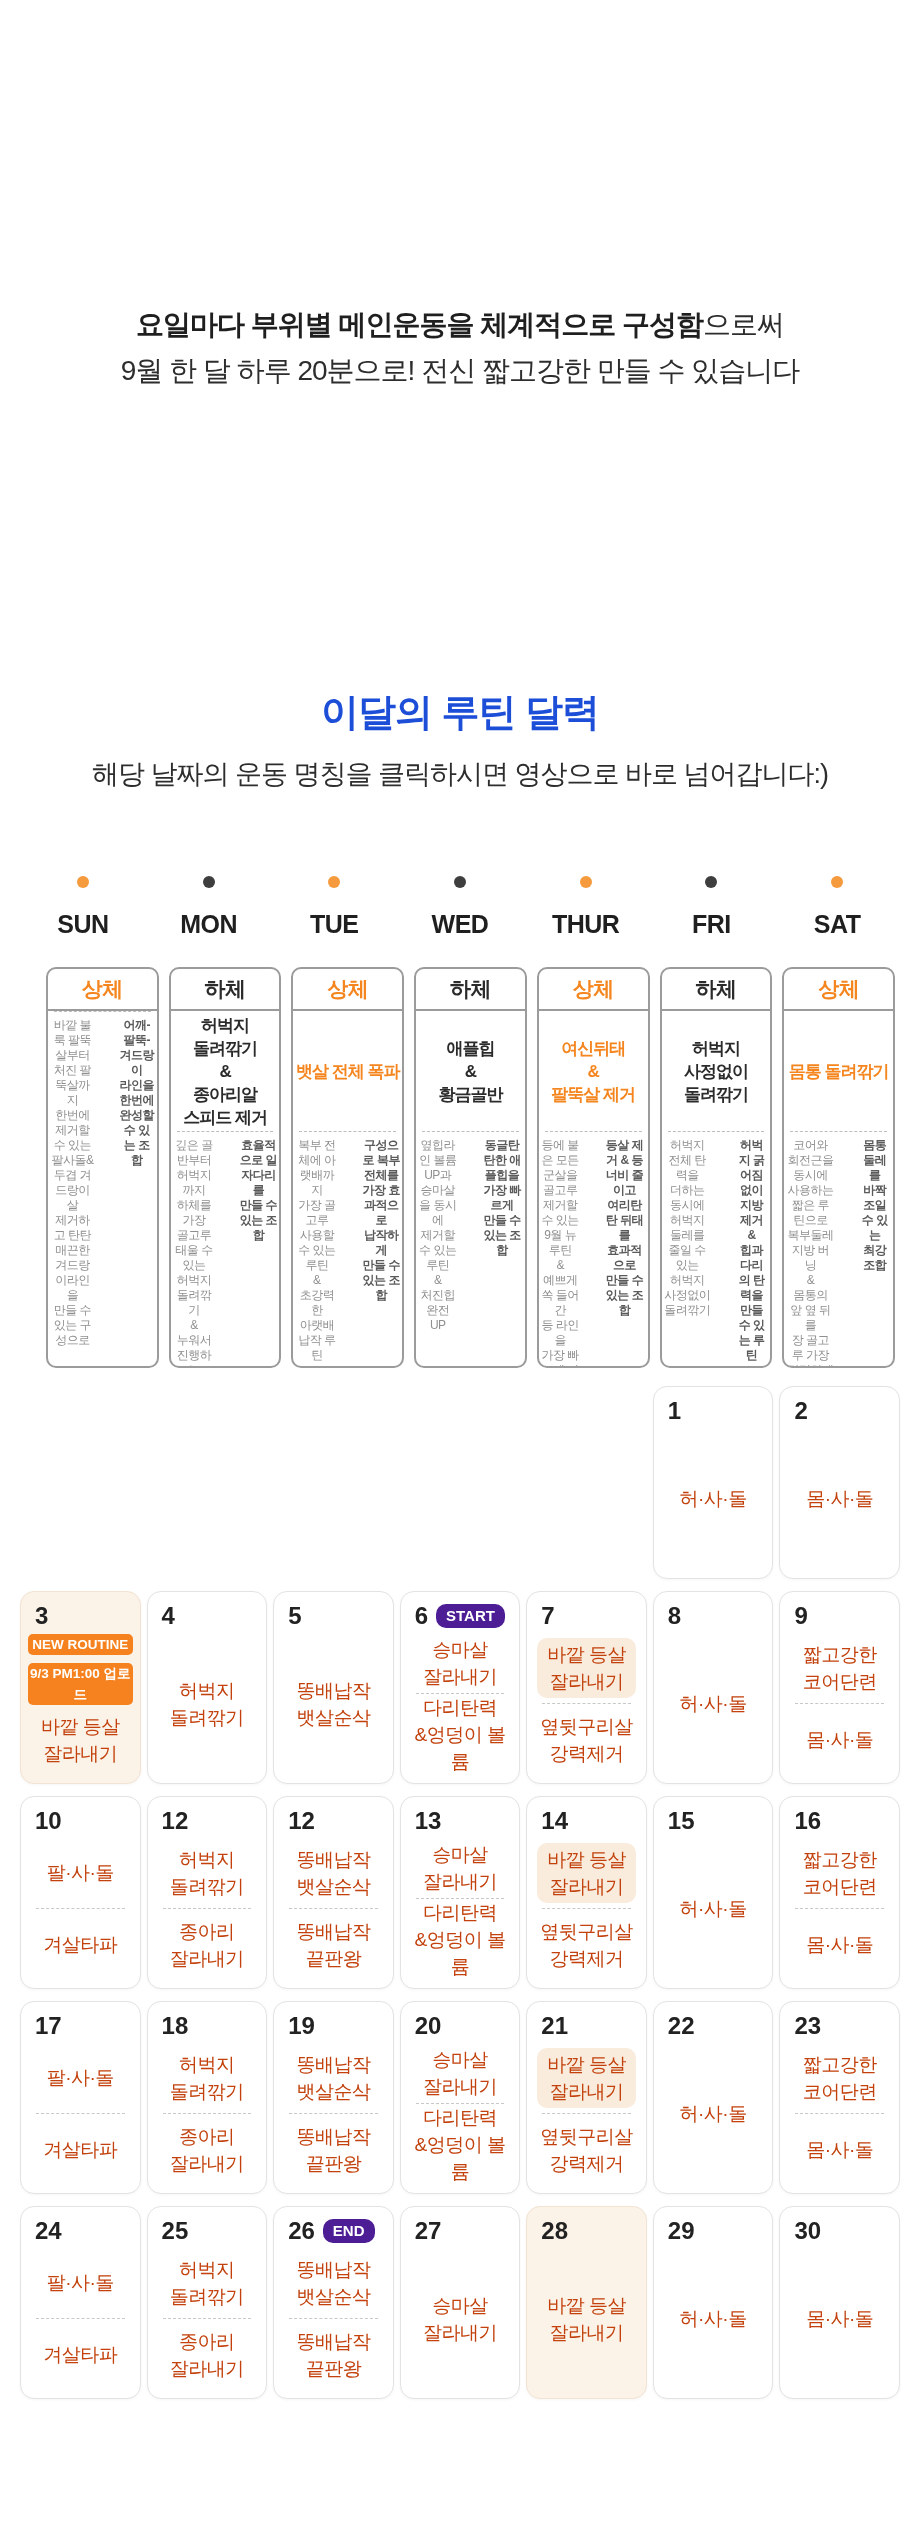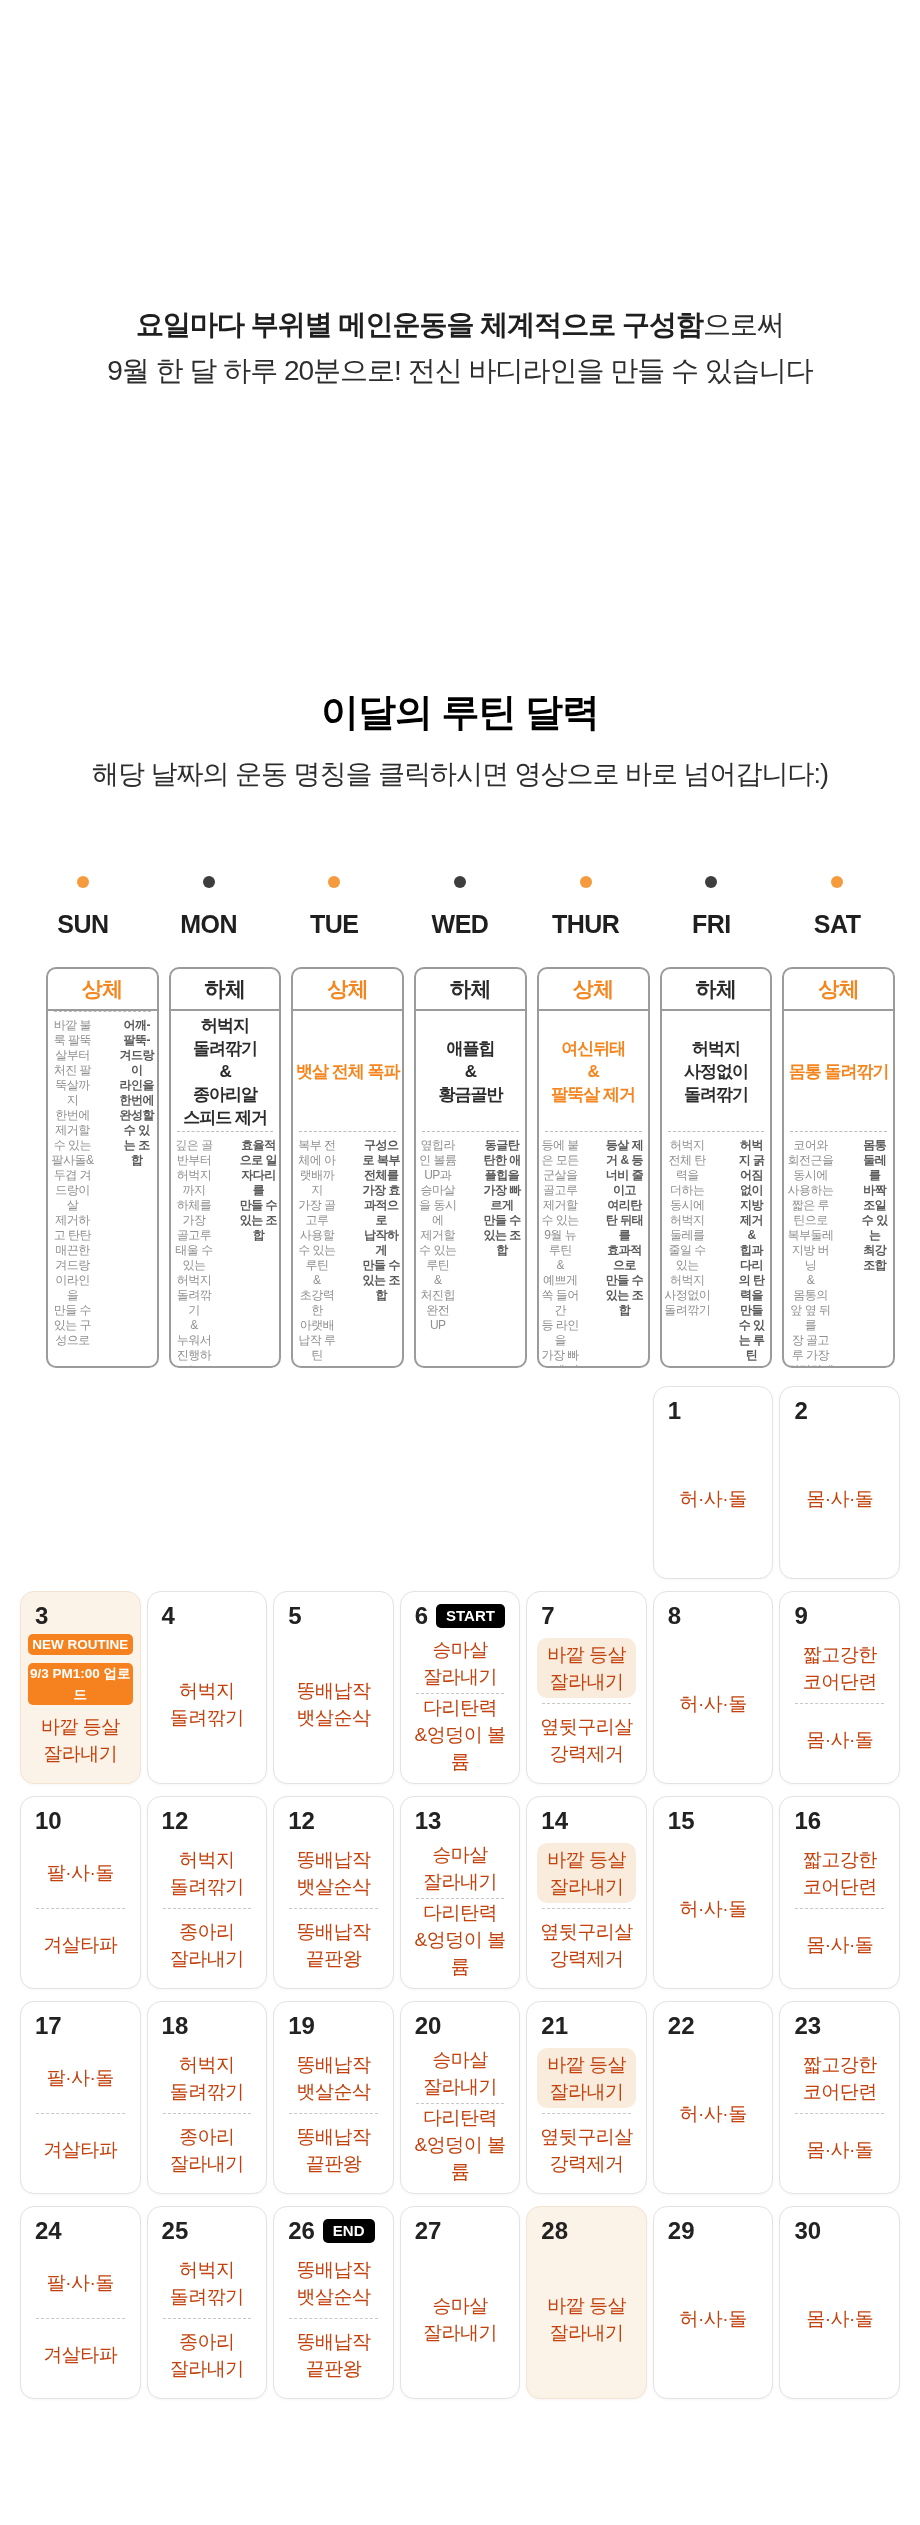--- a/index.html
+++ b/index.html
@@ -6,21 +6,21 @@
   body{
     width:920px;height:2525px;background:#ffffff;color:#222;
     font-family:"Liberation Sans","DejaVu Sans",sans-serif;
     overflow:hidden;
   }
   .preline{white-space:pre-line;}
   
   .intro{padding-top:302px;text-align:center;font-size:28px;line-height:46px;color:#2d2d2d;letter-spacing:-1px;}
   .intro b{font-weight:700;color:#1f1f1f;}
   
-  .section-title{margin-top:296px;text-align:center;font-size:38px;line-height:44px;font-weight:700;color:#000000;letter-spacing:-1px;}
+  .section-title{margin-top:296px;text-align:center;font-size:38px;line-height:44px;font-weight:700;color:#1d4ed8;letter-spacing:-1px;}
   .section-sub{margin-top:22px;text-align:center;font-size:27px;line-height:36px;color:#2d2d2d;letter-spacing:-1px;}
   
   .grid7{display:grid;grid-template-columns:repeat(7,1fr);column-gap:10px;padding:0 25px;}
   .week-header{margin-top:84px;}
   .wh-col{text-align:center;}
   .dot{width:12px;height:12px;border-radius:50%;margin:0 auto;}
   .dot.orange{background:#f59a3d;}
   .dot.dark{background:#3e3e3e;}
   .wh-label{margin-top:22px;font-size:25px;font-weight:700;color:#1f1f1f;letter-spacing:-0.5px;}
   
@@ -33,34 +33,34 @@
   .wcard-subtitle{font-size:12px;line-height:15px;font-weight:700;margin-top:3px;}
   .wcard-dash{border-top:1px dashed #bdbdbd;margin:0 6px;}
   .wcard-desc{flex:1;display:flex;justify-content:center;gap:24px;padding:6px 2px;text-align:center;font-size:12px;line-height:15px;color:#8f8f8f;letter-spacing:-0.5px;}
   .wcard-desc .bold{font-weight:700;color:#5a5a5a;}
   
   .calendar{margin-top:18px;display:grid;grid-template-columns:repeat(7,1fr);column-gap:6px;row-gap:12px;grid-auto-rows:193px;padding:0 20px;}
   .cell{border:1px solid #e3e3e3;border-radius:14px;background:#fff;box-shadow:0 1px 3px rgba(0,0,0,0.04);display:flex;flex-direction:column;padding:8px 5px 8px;}
   .cell.empty{border:none;box-shadow:none;background:transparent;}
   .cell.hl{background:#fcf3e8;border-color:#f2e3d2;}
   .day-row{display:flex;align-items:center;gap:8px;padding-left:9px;min-height:32px;font-size:24px;font-weight:600;color:#222;}
-  .badge{background:#000000;color:#fff;font-weight:700;font-size:15px;border-radius:5px;padding:2px 10px;line-height:20px;}
+  .badge{background:#4c1d95;color:#fff;font-weight:700;font-size:15px;border-radius:10px;padding:2px 10px;line-height:20px;}
   .stack-badges{display:flex;flex-direction:column;gap:8px;margin:2px 2px 0;}
   .stack-badge{background:#f5821f;color:#fff;text-align:center;font-weight:700;font-size:13.5px;line-height:21px;border-radius:5px;}
   .entries{flex:1;display:flex;flex-direction:column;}
   .entry{flex:1;display:flex;align-items:center;justify-content:center;text-align:center;font-size:19px;line-height:27px;color:#c2410c;letter-spacing:-0.5px;cursor:pointer;}
   .entry-pill{background:#f9ecdd;border-radius:10px;padding:3px 10px;}
   .cell-divider{border-top:1px dashed #c8c8c8;margin:0 10px;}
 </style>
 </head>
 <body>
 
 <div class="intro">
   <div><b>요일마다 부위별 메인운동을 체계적으로 구성함</b><span>으로써</span></div>
-  <div>9월 한 달 하루 20분으로! 전신 바디라인을 만들 수 있습니다</div>
+  <div>9월 한 달 하루 20분으로! 전신 짧고강한 만들 수 있습니다</div>
 </div>
 
 <div class="section-title">이달의 루틴 달력</div>
 <div class="section-sub">해당 날짜의 운동 명칭을 클릭하시면 영상으로 바로 넘어갑니다:)</div>
 
 <div class="grid7 week-header">
   <div class="wh-col">
     <div class="dot orange"></div>
     <div class="wh-label">SUN</div>
   </div>

